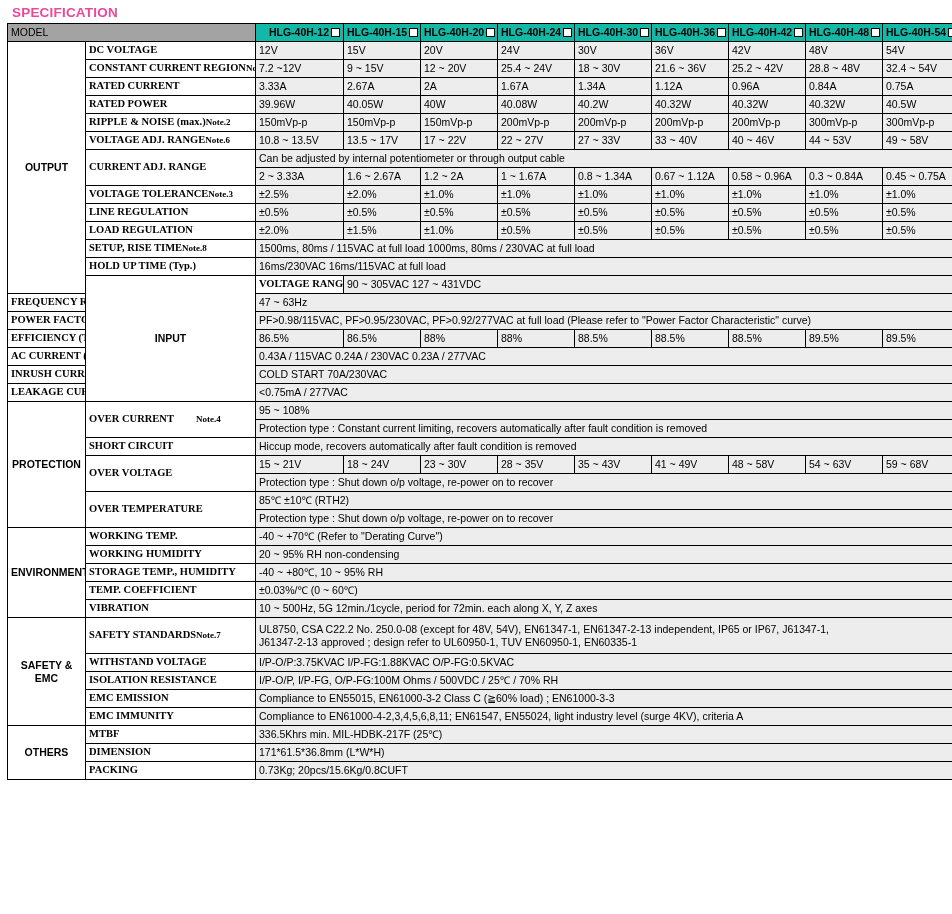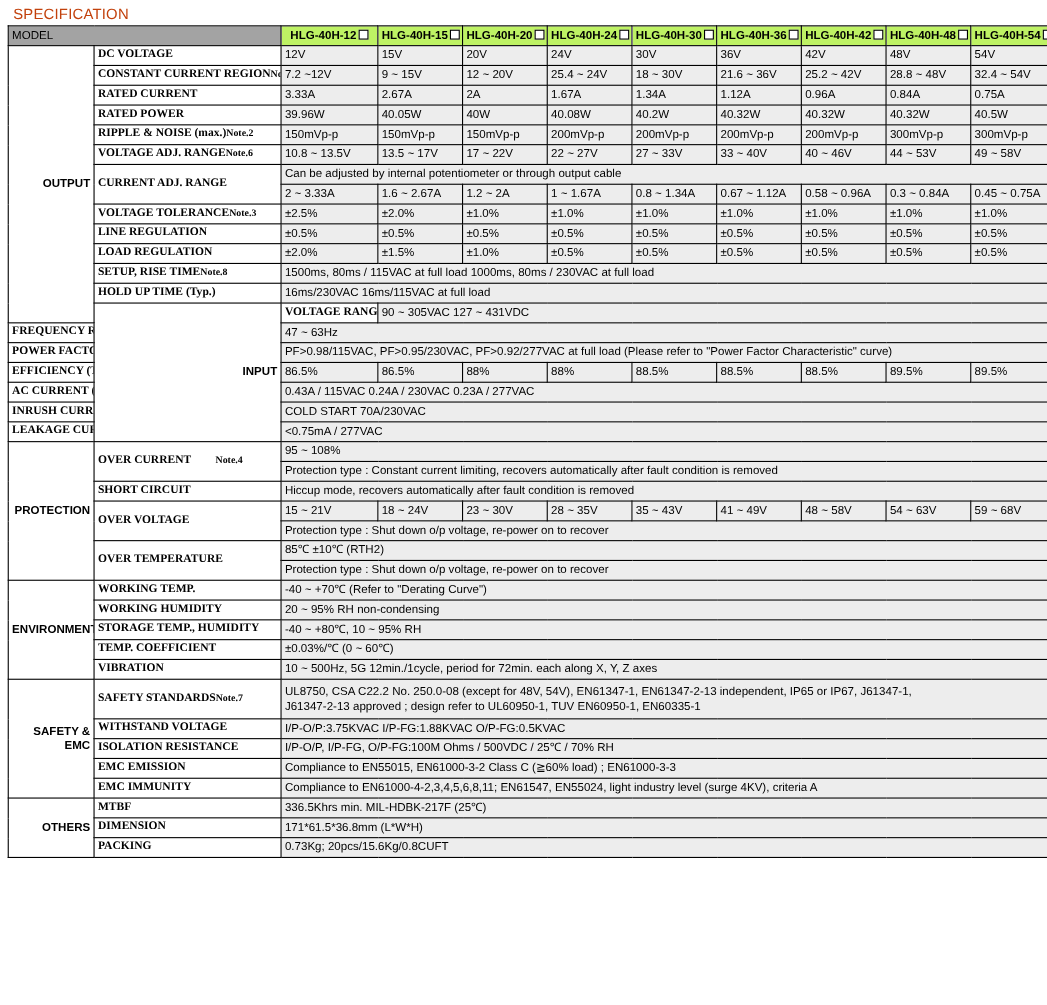--- a/index.html
+++ b/index.html
@@ -9,22 +9,22 @@
     font-family: "Liberation Sans", sans-serif;
   }
   #sheet {
     width: 952px;
     min-height: 914px;
     padding: 4px 4px 0 4px;
     position: relative;
   }
   .spec-title {
     font-size: 13.5px;
-    font-weight: normal;
-    color: #c2410c;
+    font-weight: bold;
+    color: #ec4899;
     padding: 1px 0 3px 8px;
     letter-spacing: 0.2px;
   }
   table.spec {
     border-collapse: collapse;
     width: 944px;
     table-layout: fixed;
     margin-left: 3px;
   }
   table.spec td {
@@ -32,41 +32,41 @@
     font-size: 10.5px;
     color: #000;
     padding: 1px 3px;
     vertical-align: middle;
     line-height: 1.15;
     overflow: hidden;
     white-space: nowrap;
   }
   td.section {
     font-weight: bold;
-    text-align: right;
+    text-align: center;
     font-size: 10.5px;
     background: #fff;
     width: 78px;
   }
   td.param {
     font-weight: bold;
     padding-left: 6px;
     width: 168px;
     background: #fff;
     font-family: Liberation Serif, serif;
   }
   td.param .note {
     font-weight: bold;
     font-size: 9px;
   }
   td.val { background: #ededed; padding-left: 4px; }
   td.modelhdr {
     font-weight: bold;
-    background: #bef264;
-    text-align: center;
+    background: #14b8a6;
+    text-align: right;
     padding-left: 5px;
     font-size: 10.5px;
   }
   td.modelcell-first {
     font-weight: normal;
     background: #a3a3a3;
     padding-left: 6px;
   }
   .chk {
     display: inline-block;

